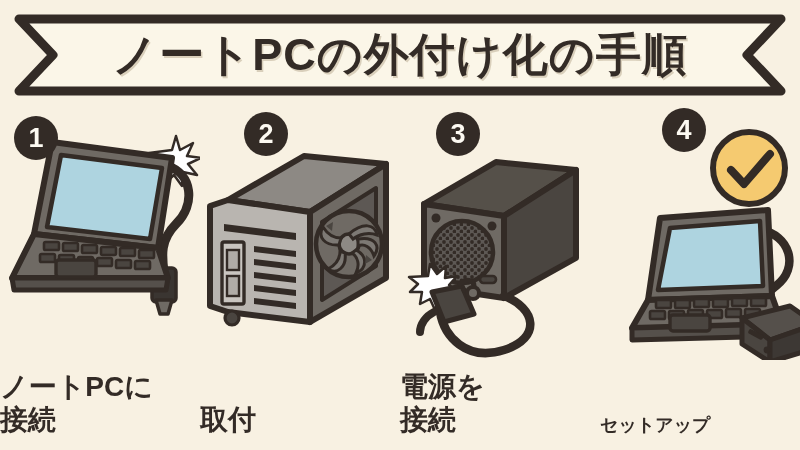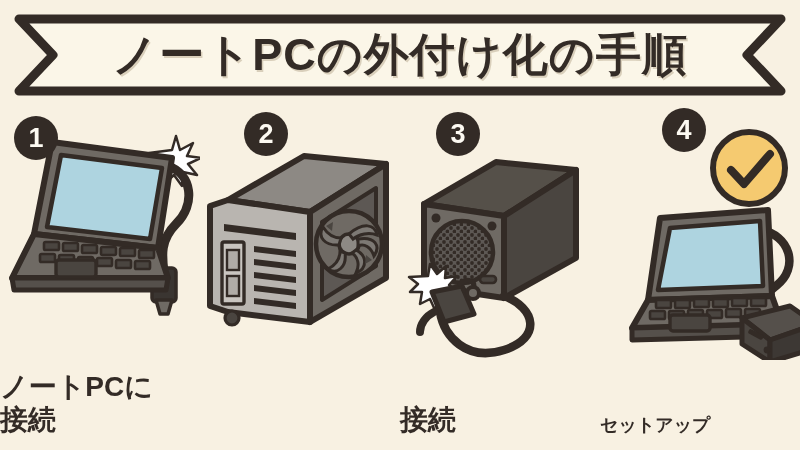--- a/index.html
+++ b/index.html
@@ -221,20 +221,21 @@
             <path d="M54 172 L96 177 L96 183 L54 178 Z"></path>
             <path d="M54 185 L96 190 L96 196 L54 191 Z"></path>
             <path d="M54 198 L96 203 L96 209 L54 204 Z"></path>
           </g>
 
           <circle cx="32" cy="218" r="7" fill="#4a4540" stroke="#332b26" stroke-width="3.2"></circle>
         </g>
       </svg>
 
       <div class="caption">
+        <span class="l2">取付</span>
       </div>
     </div>
 
     <div class="step step-3">
       <div class="badge badge-3">3</div>
 
       <svg class="art" viewBox="0 0 200 260">
         <g>
 
           <path d="M24 104 L96 62 L176 70 L104 116 Z" fill="#555049" stroke="#332b26" stroke-width="6" stroke-linejoin="round"></path>
@@ -267,20 +268,21 @@
 
         <g>
           <path d="M32 192 L62 186 L74 214 L44 222 Z" fill="#4a4540" stroke="#332b26" stroke-width="5" stroke-linejoin="round"></path>
           <path d="M60 184 C66 178, 74 180, 74 186 C74 191, 68 193, 64 190" fill="none" stroke="#332b26" stroke-width="5" stroke-linecap="round"></path>
           <circle cx="73" cy="193" r="6" fill="#6f6a64" stroke="#332b26" stroke-width="4"></circle>
           <path d="M34 212 C26 216, 20 224, 20 232" fill="none" stroke="#332b26" stroke-width="8" stroke-linecap="round"></path>
         </g>
       </svg>
 
       <div class="caption">
+        <span>電源を</span>
         <span class="l2">接続</span>
       </div>
     </div>
 
     <div class="step step-4">
       <div class="badge badge-4">4</div>
 
       <svg class="art wide" viewBox="0 0 200 260">
 
         <g>

